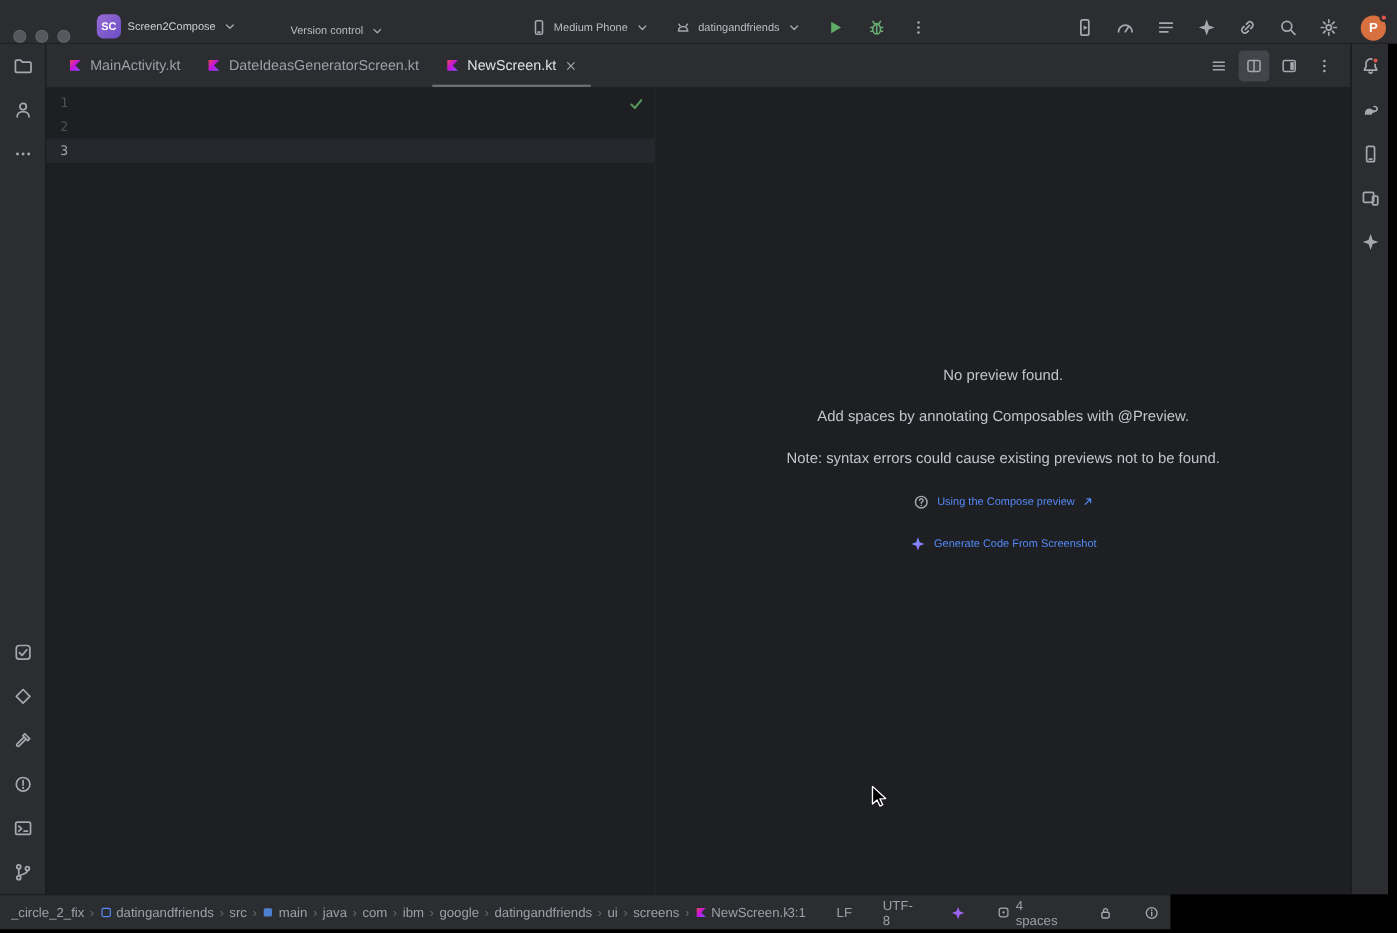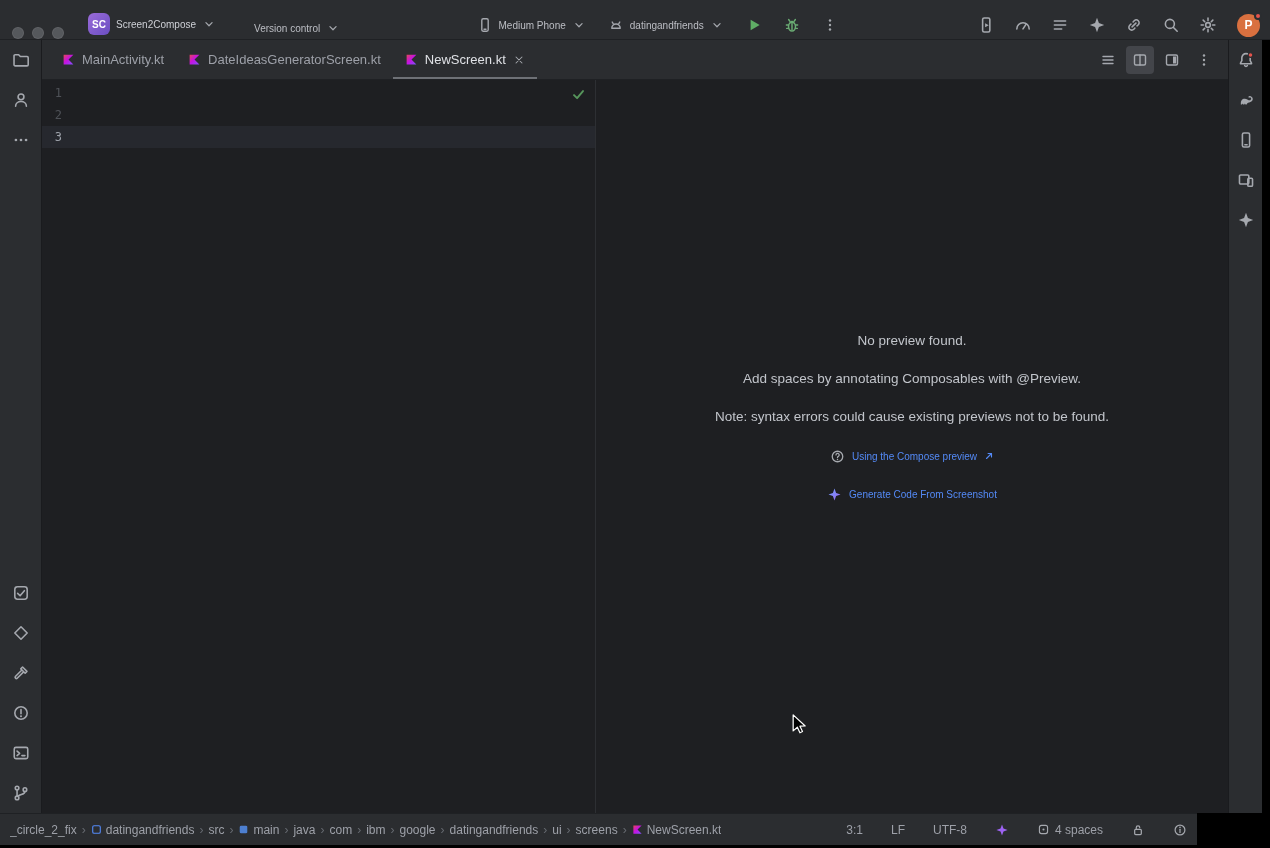--- a/index.html
+++ b/index.html
@@ -11,21 +11,21 @@
   
   .titlebar { height:40px; background:#2b2d30; border-bottom:1px solid #1f2124;
               display:flex; align-items:flex-end; padding:0 10px; flex:0 0 auto; }
   .traffic { display:flex; gap:8px; margin:0 18px 0 2px; }
   .tl { width:12px; height:12px; border-radius:50%; background:#55585c; border:1px solid rgba(255,255,255,.07); }
   .tb-group { display:flex; align-items:center; gap:6px; padding:4px 6px; border-radius:6px; cursor:default; }
   .badge { width:22px; height:22px; border-radius:6px; background:linear-gradient(135deg,#9a6bd8,#6a4ec2);
            color:#fff; font-size:10px; font-weight:700; display:flex; align-items:center; justify-content:center; }
   .tb-label { font-size:10px; color:#ced0d6; }
   .tb-label.dim { color:#bcbec4; font-weight:400; }
-  .vc { margin-left:26px; }
+  .vc { margin-left:36px; }
   .spacer { flex:1; }
   .center-cluster { display:flex; align-items:center; gap:10px; }
   .right-cluster { display:flex; align-items:center; gap:9px; margin-left:4px; }
   .icb { width:28px; height:28px; border-radius:4px; display:flex; align-items:center; justify-content:center; }
   .avatar { position:relative; width:23px; height:23px; border-radius:50%; background:#d9703f; color:#fff;
             font-size:12px; font-weight:700; display:flex; align-items:center; justify-content:center; margin-left:6px; }
   .avatar .dot { position:absolute; top:-2px; right:-2px; width:8px; height:8px; border-radius:50%;
                  background:#e4534c; border:2px solid #2b2d30; }
 
   
@@ -63,21 +63,21 @@
   .inspect-ok { position:absolute; top:7px; right:9px; }
 
   .preview { flex:1; background:#1e1f22; position:relative; display:flex; flex-direction:column;
              align-items:center; padding-top:254px; }
   .pv-line { font-size:13.5px; line-height:14px; margin-bottom:24px; color:#c2c5cb; }
   .pv-link-row { display:flex; align-items:center; gap:7px; height:16px; margin-bottom:22px; color:#548af7;
                  font-size:10px; cursor:default; }
 
   
   .statusrow { flex:0 0 32px; display:flex; }
-  .statusbar { width:1197px; height:32px; background:#2b2d30; border-top:1px solid #1f2124;
+  .statusbar { width:1064px; height:32px; background:#2b2d30; border-top:1px solid #1f2124;
                display:flex; align-items:center; padding:0 10px; font-size:12px; color:#9da0a8; }
   .crumbs { display:flex; align-items:center; gap:5px; white-space:nowrap; overflow:hidden; }
   .crumb { display:flex; align-items:center; gap:4px; }
   .sep { color:#666a70; }
   .sb-right { margin-left:auto; display:flex; align-items:center; gap:28px; }
   .bottom-edge { flex:0 0 3px; background:#000; }
 
   .cursor { position:absolute; left:790px; top:714px; z-index:20; pointer-events:none; }
 
   svg.ic { display:block; }

